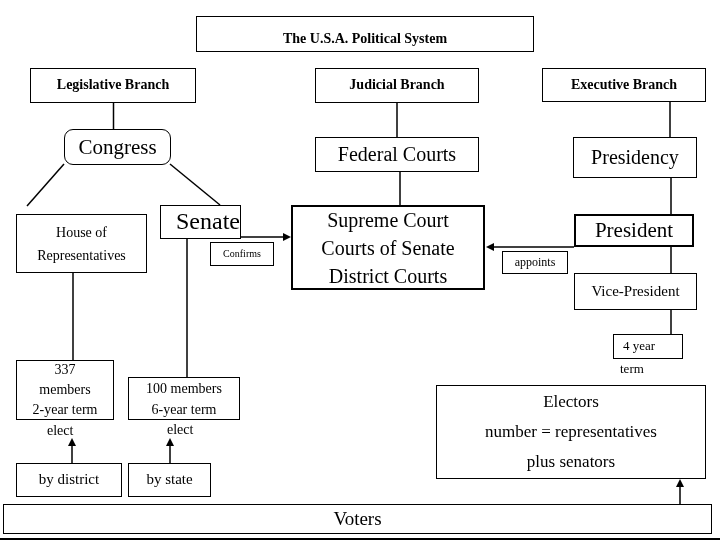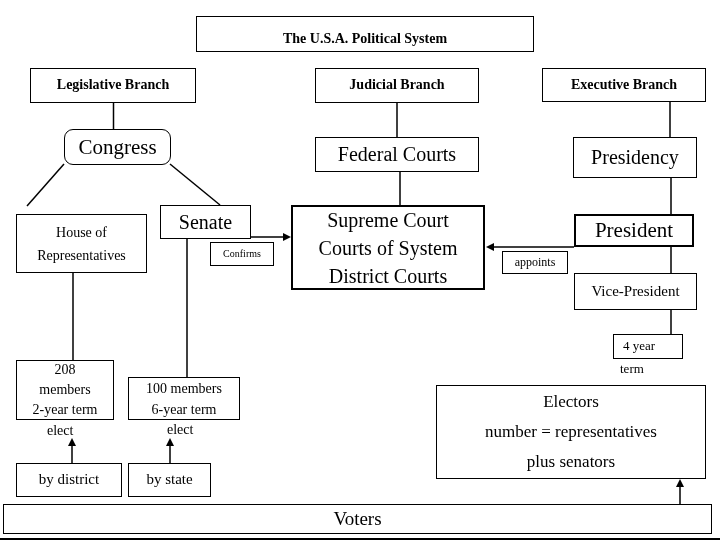--- a/index.html
+++ b/index.html
@@ -16,21 +16,21 @@
   .lbl{position:absolute;white-space:nowrap;}
 
   .title-box{left:196px;top:16px;width:338px;height:36px;font-size:14px;font-weight:bold;justify-content:flex-end;padding-bottom:4px;}
   .legislative-box{left:30px;top:68px;width:166px;height:35px;font-size:14px;font-weight:bold;}
   .judicial-box{left:315px;top:68px;width:164px;height:35px;font-size:14px;font-weight:bold;}
   .executive-box{left:542px;top:68px;width:164px;height:34px;font-size:14px;font-weight:bold;}
   .congress-box{left:64px;top:129px;width:107px;height:36px;font-size:21px;border-radius:9px;}
   .federal-box{left:315px;top:137px;width:164px;height:35px;font-size:20px;}
   .presidency-box{left:573px;top:137px;width:124px;height:41px;font-size:20px;}
   .house-box{left:16px;top:206px;width:131px;height:59px;font-size:14px;line-height:23px;margin-top:8px;}
-  .senate-box{left:160px;top:205px;width:91px;height:34px;font-size:20px;}
+  .senate-box{left:160px;top:205px;width:81px;height:34px;font-size:24px;align-items:flex-end;}
   .confirms-box{left:210px;top:242px;width:64px;height:24px;font-size:10px;}
   .supreme-box{left:291px;top:205px;width:194px;height:85px;font-size:20px;line-height:28px;border-width:2px;}
   .president-box{left:574px;top:214px;width:120px;height:33px;font-size:21px;border-width:2px;}
   .appoints-box{left:502px;top:251px;width:66px;height:23px;font-size:12px;}
   .vice-box{left:574px;top:273px;width:123px;height:37px;font-size:15px;}
   .fouryear-box{left:613px;top:334px;width:70px;height:25px;font-size:13px;align-items:flex-start;padding-left:9px;}
   .term-label{left:620px;top:361px;font-size:13px;}
   .m435-box{left:16px;top:360px;width:98px;height:60px;font-size:14px;line-height:20px;}
   .m100-box{left:128px;top:377px;width:112px;height:43px;font-size:14px;line-height:21px;}
   .elect-left{left:47px;top:423px;font-size:14px;}
@@ -113,40 +113,40 @@
   </div>
   <div class="box senate-box">
     <span>Senate</span>
   </div>
   <div class="box confirms-box">
     <span>Confirms</span>
   </div>
 
   <div class="box supreme-box">
     <div>Supreme Court</div>
-    <div>Courts of System</div>
+    <div>Courts of Senate</div>
     <div>District Courts</div>
   </div>
 
   <div class="box president-box">
     <span>President</span>
   </div>
   <div class="box appoints-box">
     <span>appoints</span>
   </div>
   <div class="box vice-box">
     <span>Vice-President</span>
   </div>
   <div class="box fouryear-box">
     <span>4 year</span>
   </div>
   <span class="lbl term-label">term</span>
 
   <div class="box m435-box">
-    <div>208</div>
+    <div>337</div>
     <div>members</div>
     <div>2-year term</div>
   </div>
   <div class="box m100-box">
     <div>100 members</div>
     <div>6-year term</div>
   </div>
 
   <span class="lbl elect-left">elect</span>
   <span class="lbl elect-right">elect</span>

